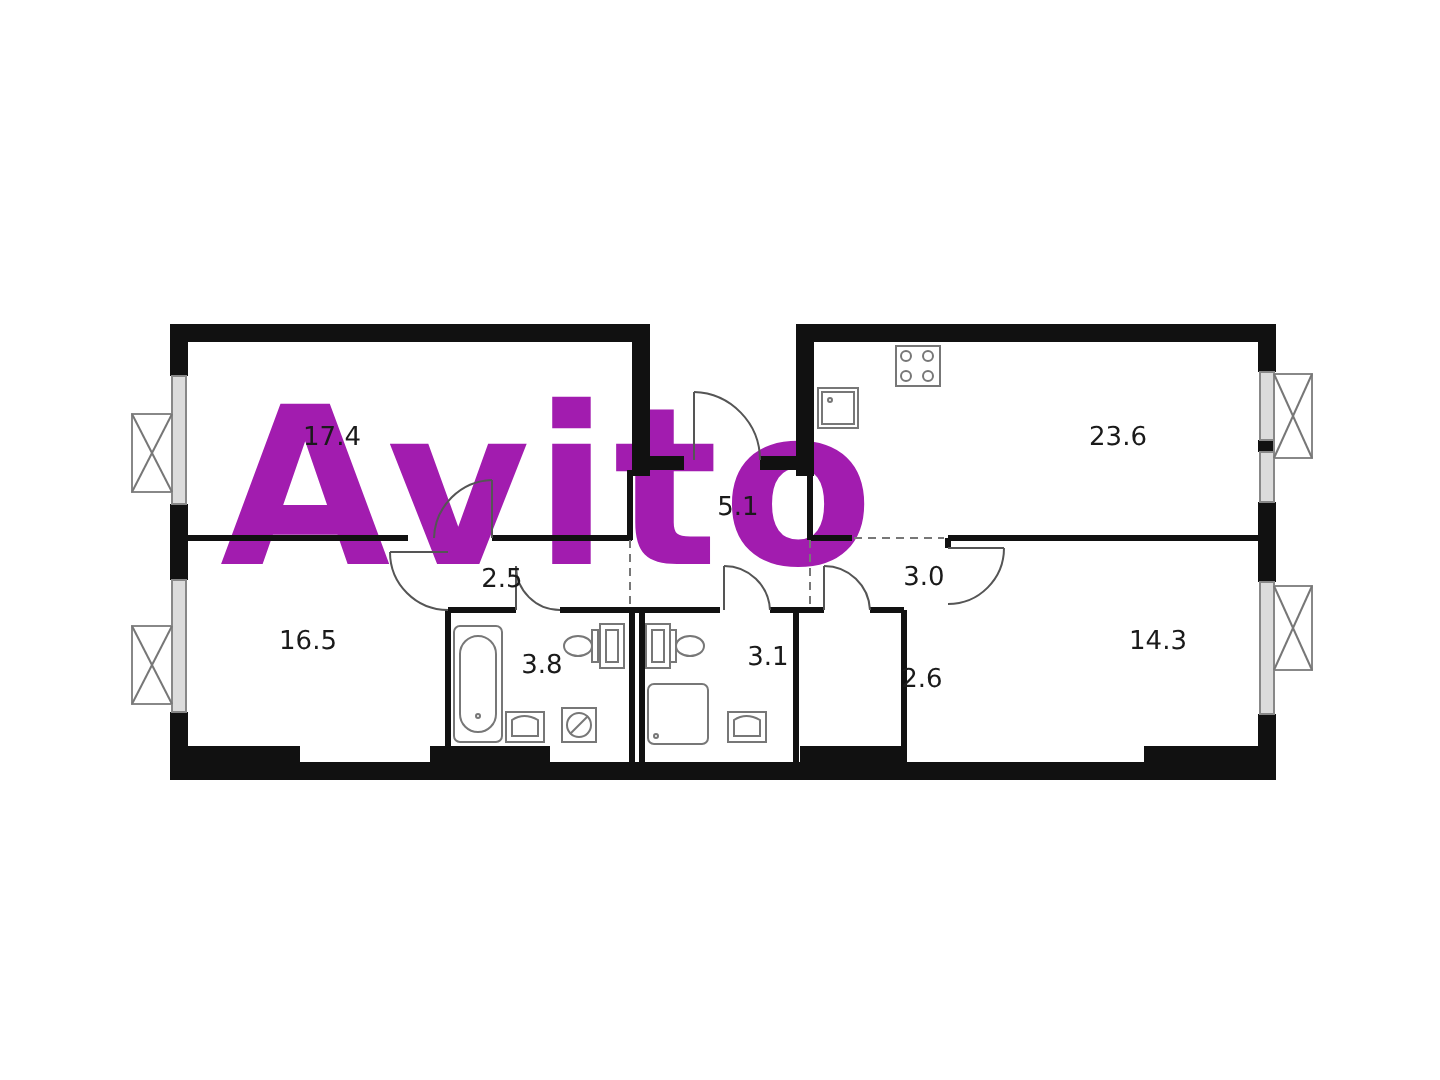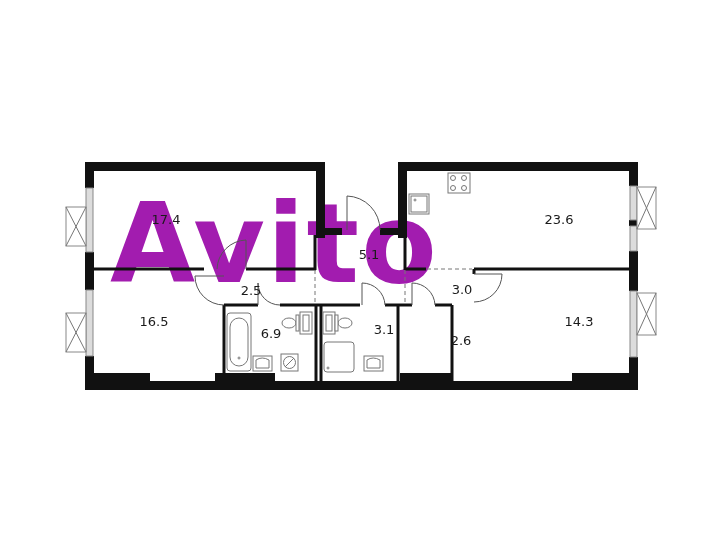--- a/index.html
+++ b/index.html
@@ -183,19 +183,19 @@
     <circle class="fixture" cx="328" cy="368" r="1"></circle>
 
     <rect class="fixture" x="364" y="356" width="19" height="15"></rect>
     <path class="fixture" d="M367 360 Q373 356 380 360 L380 368 L367 368 Z"></path>
   </g>
 </svg>
 
 <div class="room-label" style="left:166px;top:219px;">17.4</div>
 <div class="room-label" style="left:154px;top:321px;">16.5</div>
 <div class="room-label" style="left:251px;top:290px;">2.5</div>
-<div class="room-label" style="left:271px;top:333px;">6.9</div>
+<div class="room-label" style="left:271px;top:333px;">3.8</div>
 <div class="room-label" style="left:369px;top:254px;">5.1</div>
 <div class="room-label" style="left:384px;top:329px;">3.1</div>
 <div class="room-label" style="left:559px;top:219px;">23.6</div>
 <div class="room-label" style="left:462px;top:289px;">3.0</div>
 <div class="room-label" style="left:437px;top:340px;margin-left:24px;">2.6</div>
 <div class="room-label" style="left:560px;top:321px;margin-left:19px;">14.3</div>
 
 </body></html>

